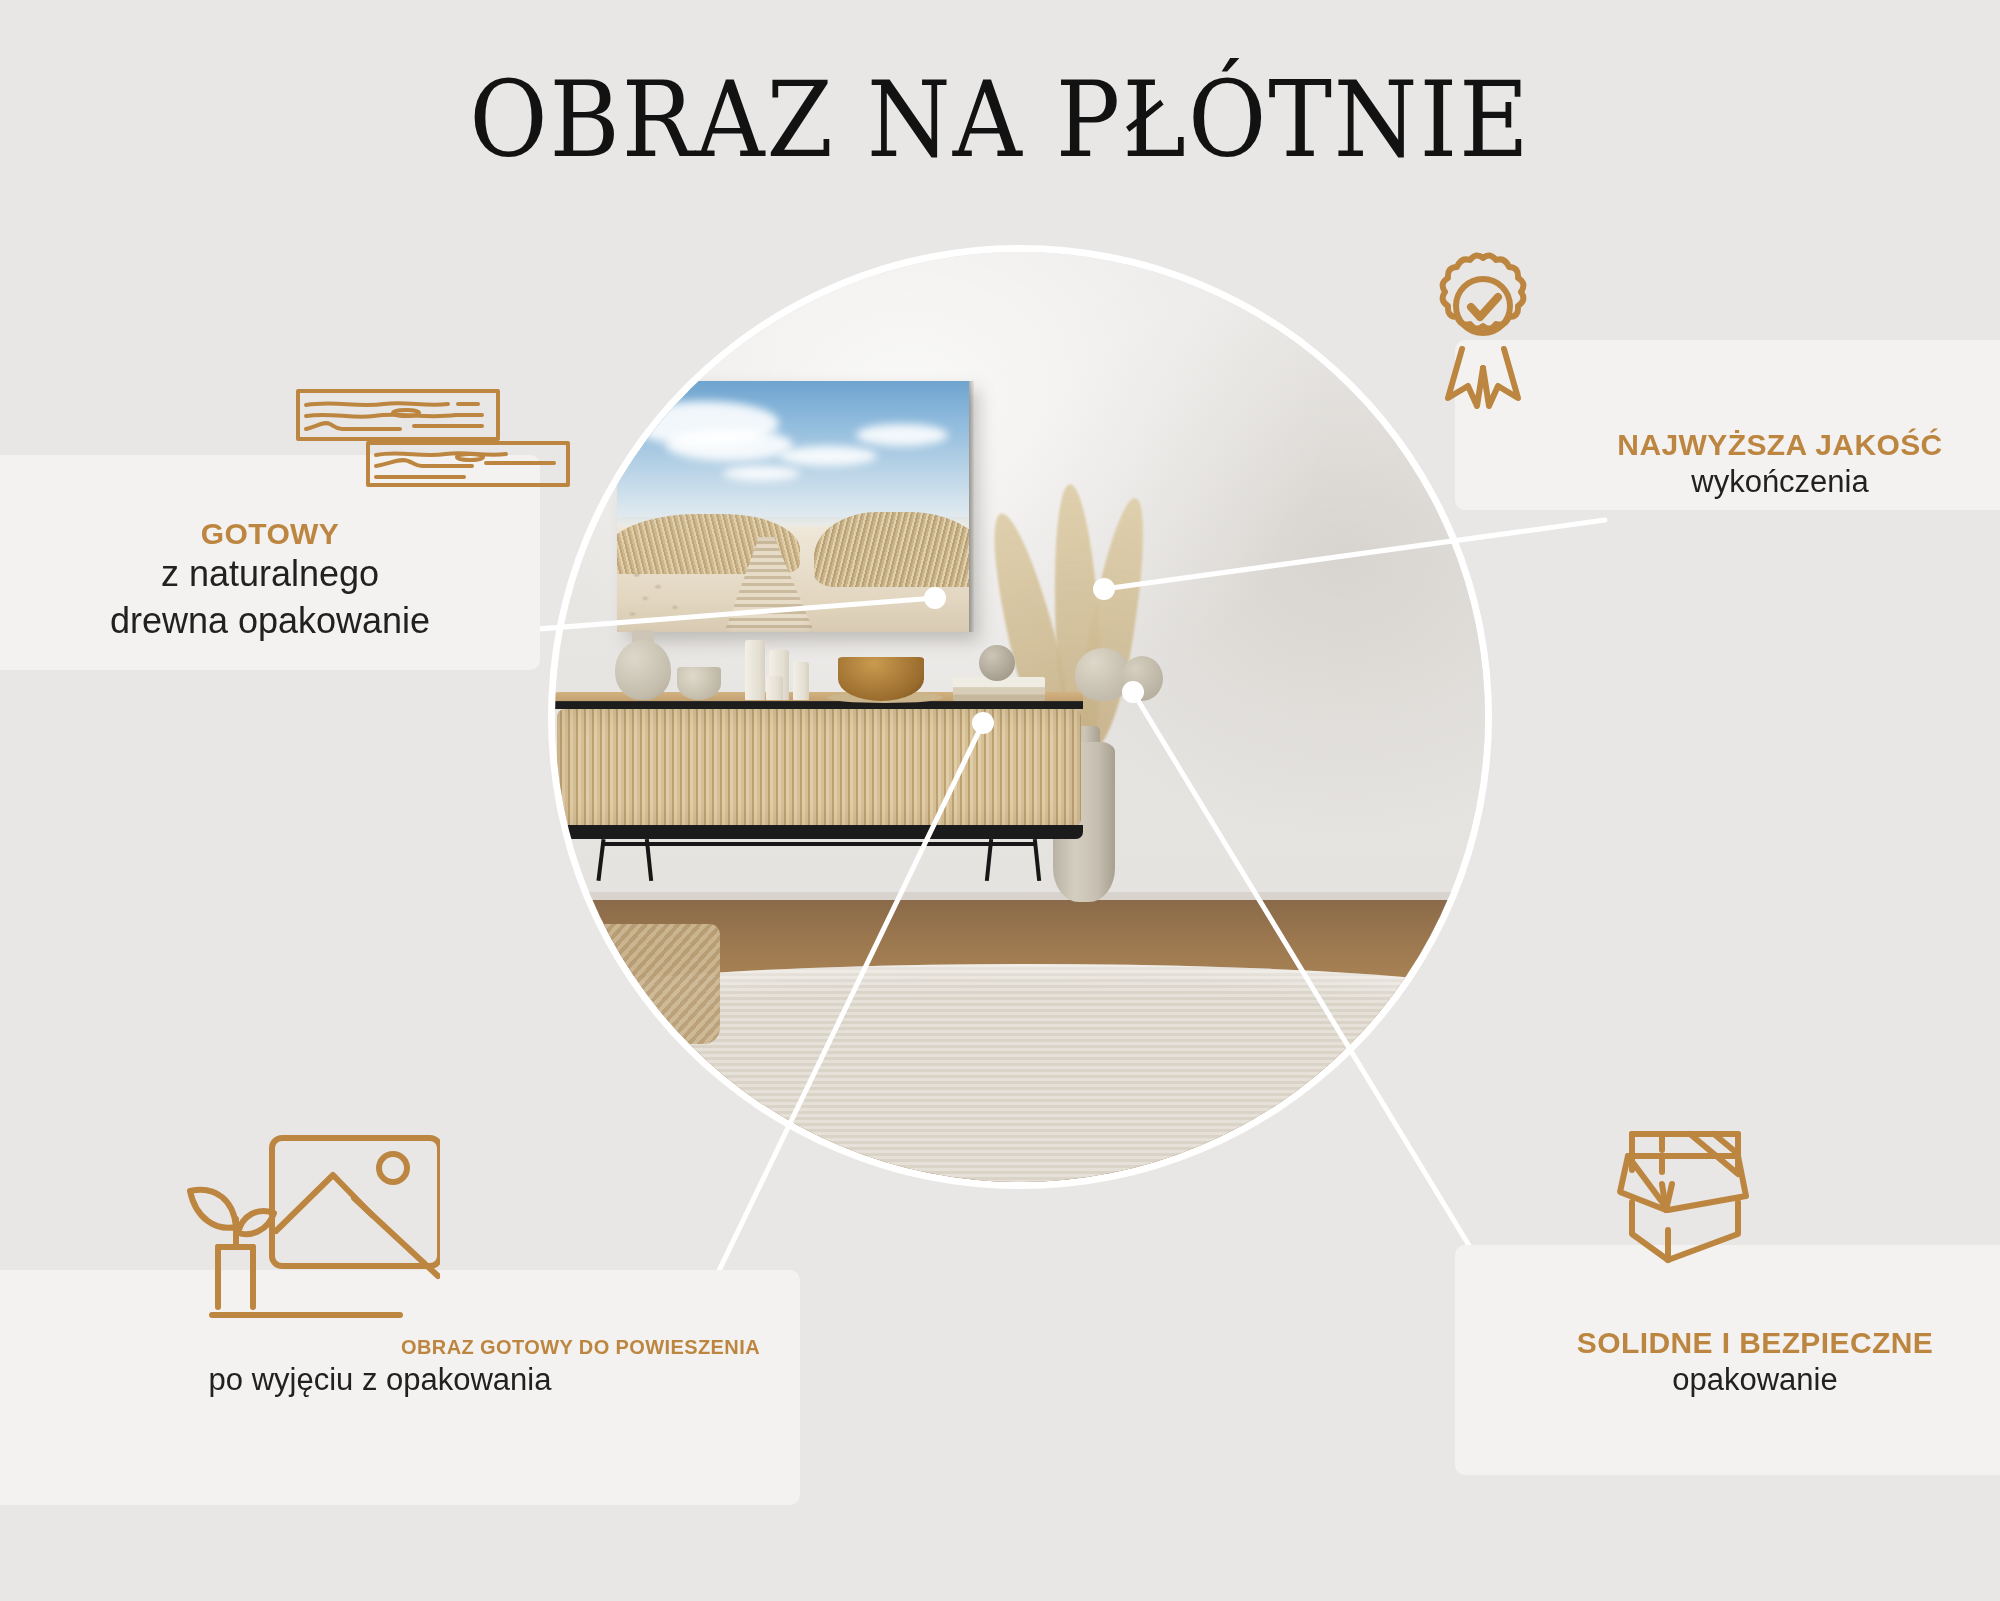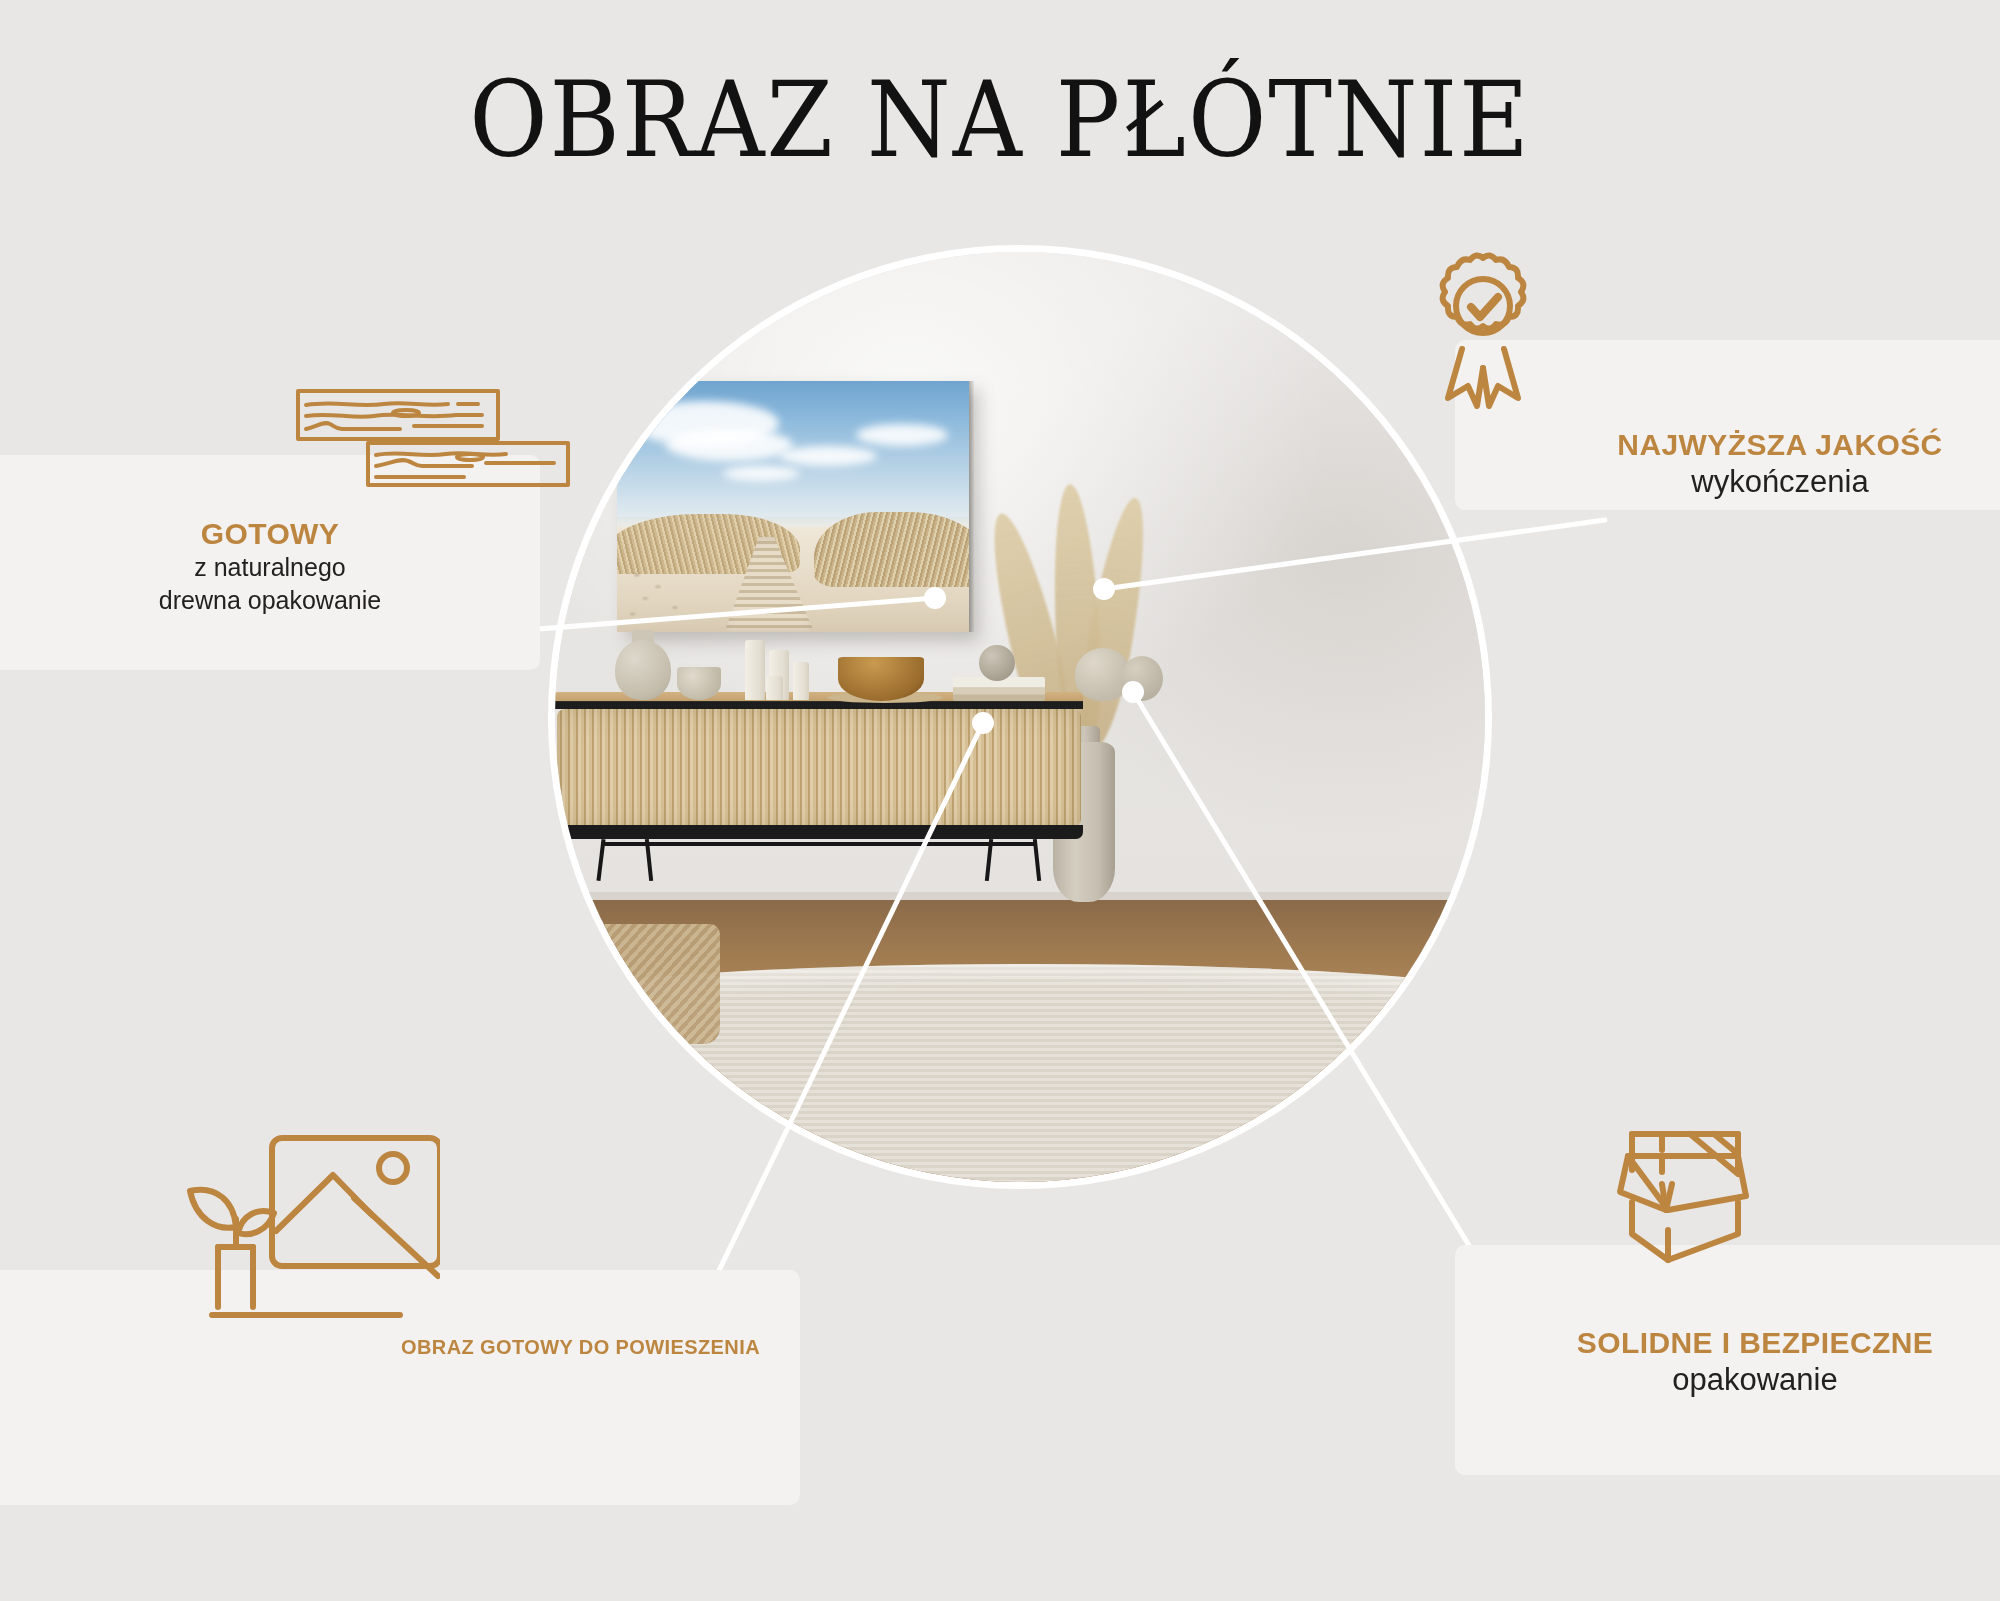--- a/index.html
+++ b/index.html
@@ -281,21 +281,21 @@
     line-height: 1.3;
   }
 
   
   #txt-krosno  { left:0;    top:516px;  width:540px; }
   #txt-jakosc  { left:1500px;top:427px;  width:560px; }
   #txt-gotowy  { left:0;    top:1336px; width:760px; }
   #txt-solidne { left:1455px;top:1325px; width:600px; }
 
   #txt-krosno  .label-title { font-size:30px; }
-  #txt-krosno  .label-sub   { font-size:25px; }
+  #txt-krosno  .label-sub   { font-size:36px; }
   #txt-jakosc  .label-title { font-size:30px; }
   #txt-jakosc  .label-sub   { font-size:31px; }
   #txt-gotowy  .label-title { font-size:20px;text-align:right; }
   #txt-gotowy  .label-sub   { font-size:31px; }
   #txt-solidne .label-title { font-size:30px; }
   #txt-solidne .label-sub   { font-size:31px; }
 
   
   .icon-wrap { position:absolute; }
   #icon-krosno  { left:296px;  top:388px;  width:275px; height:100px; }
@@ -465,20 +465,21 @@
     <div class="label-sub">drewna opakowanie</div>
   </div>
 
   <div class="label-block" id="txt-jakosc">
     <div class="label-title">NAJWYŻSZA JAKOŚĆ</div>
     <div class="label-sub">wykończenia</div>
   </div>
 
   <div class="label-block" id="txt-gotowy">
     <div class="label-title">OBRAZ GOTOWY DO POWIESZENIA</div>
+    <div class="label-sub">po wyjęciu z opakowania</div>
   </div>
 
   <div class="label-block" id="txt-solidne">
     <div class="label-title">SOLIDNE I BEZPIECZNE</div>
     <div class="label-sub">opakowanie</div>
   </div>
 
 </div>
 
 </body></html>

